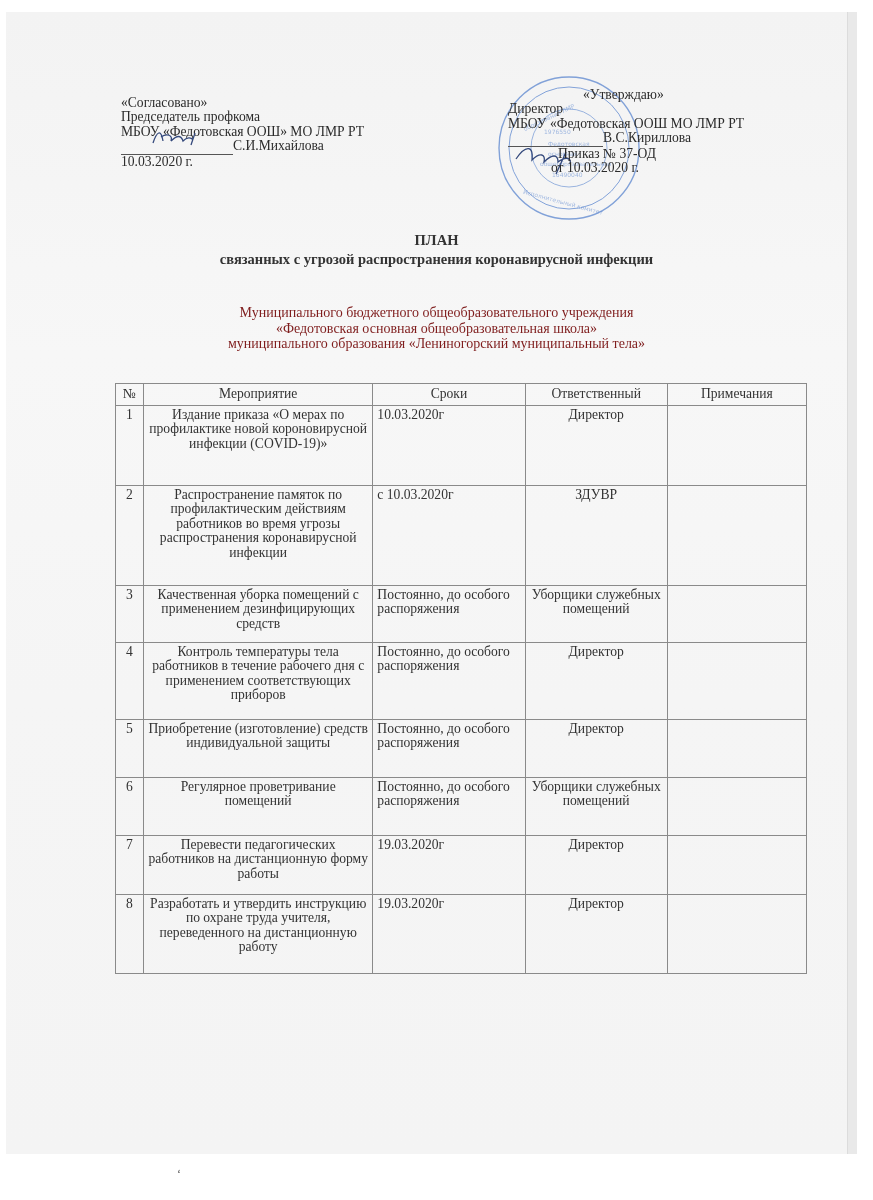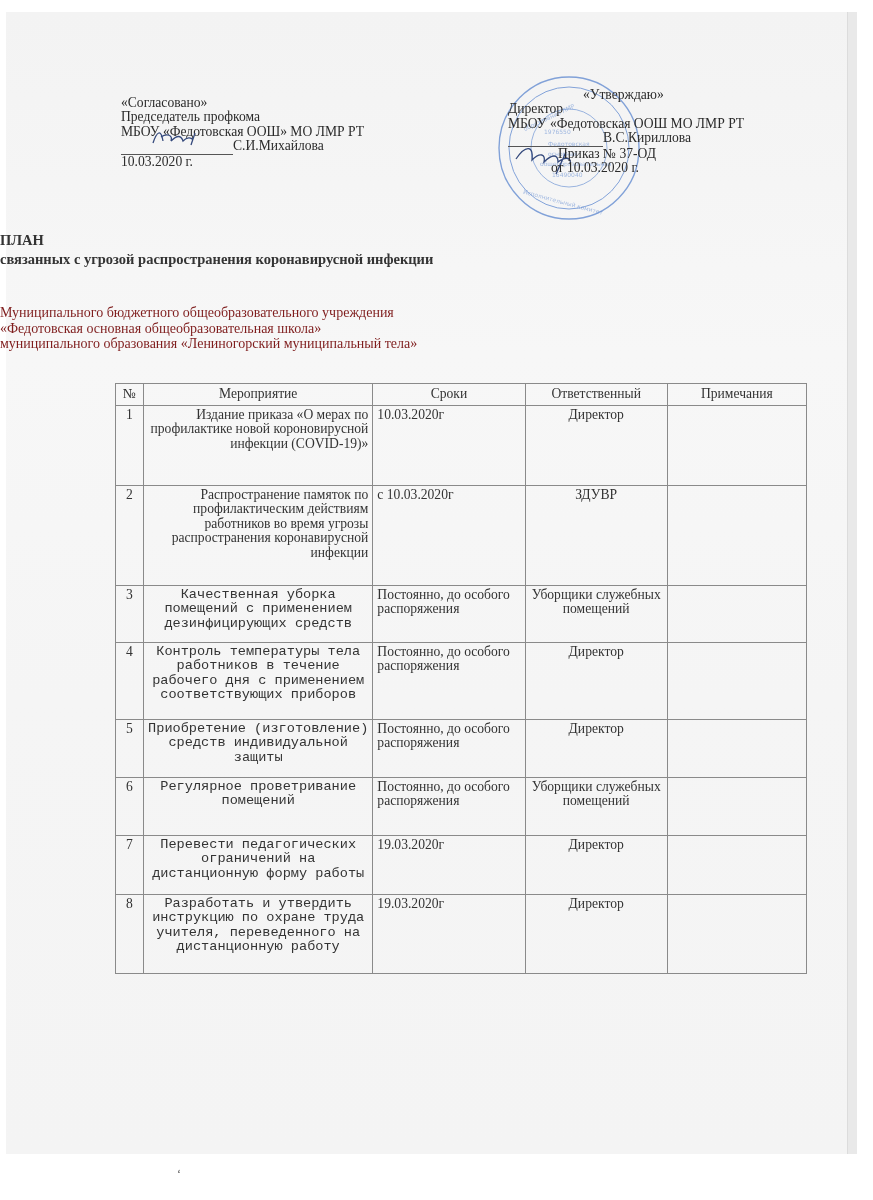--- a/index.html
+++ b/index.html
@@ -21,38 +21,38 @@
   .left-block { left: 121px; top: 88px; margin-top: 8px; }
   .right-block { left: 508px; top: 88px; }
   .line { white-space: nowrap; }
   .sigline { display: inline-block; border-bottom: 1px solid #555; vertical-align: baseline; position: relative; }
   .sig-scribble {
     position: absolute; left: 0; top: -12px; width: 100%; height: 20px;
   }
   .stamp {
     position: absolute; left: 496px; top: 74px; width: 146px; height: 148px;
   }
-  .title-block { position: absolute; left: 0; width: 100%; text-align: left; }
+  .title-block { position: absolute; left: 0; width: 100%; text-align: center; }
   .plan-title { top: 231px; font-weight: bold; font-size: 14.5px; line-height: 19px; color: #333; }
   .org-block { top: 305px; font-size: 14px; line-height: 15.5px; color: #7f1d1d; }
   table.plan {
     position: absolute; left: 115px; top: 383px; width: 692px;
     border-collapse: collapse; font-size: 13.6px; line-height: 14.5px; color: #333;
   }
   table.plan td, table.plan th {
     border: 1px solid #8a8a8a; vertical-align: top; padding: 2px 4px 3px 4px; font-weight: normal;
   }
   table.plan th { text-align: center; padding: 3px 4px; }
   .c-num { width: 19px; text-align: center; }
   .c-act { width: 220px; }
   .c-term { width: 143px; text-align: left; }
   .c-resp { width: 133px; text-align: center; margin-top: 12px; }
   .c-note { width: 130px; }
-  .left { text-align: right; margin-top: 28px; }
-  .center { text-align: center; font-family: Liberation Mono, monospace; }
+  .left { text-align: center; margin-top: 28px; }
+  .center { text-align: center; }
   .stray { position: absolute; left: 177px; top: 1167px; font-size: 12px; color: #555; }
 </style>
 </head>
 <body>
 
 <div class="paper"></div>
 <div class="edge-strip"></div>
 
 <div class="block left-block">
   <div class="line">«Согласовано»</div>
@@ -156,21 +156,21 @@
     </tr>
     <tr style="height:58px;">
       <td class="c-num">6</td>
       <td class="c-act center">Регулярное проветривание помещений</td>
       <td class="c-term">Постоянно, до особого распоряжения</td>
       <td class="c-resp">Уборщики служебных помещений</td>
       <td class="c-note"></td>
     </tr>
     <tr style="height:59px;">
       <td class="c-num">7</td>
-      <td class="c-act center">Перевести педагогических ограничений на дистанционную форму работы</td>
+      <td class="c-act center">Перевести педагогических работников на дистанционную форму работы</td>
       <td class="c-term">19.03.2020г</td>
       <td class="c-resp">Директор</td>
       <td class="c-note"></td>
     </tr>
     <tr style="height:79px;">
       <td class="c-num">8</td>
       <td class="c-act center">Разработать и утвердить инструкцию по охране труда учителя, переведенного на дистанционную работу</td>
       <td class="c-term">19.03.2020г</td>
       <td class="c-resp">Директор</td>
       <td class="c-note"></td>

